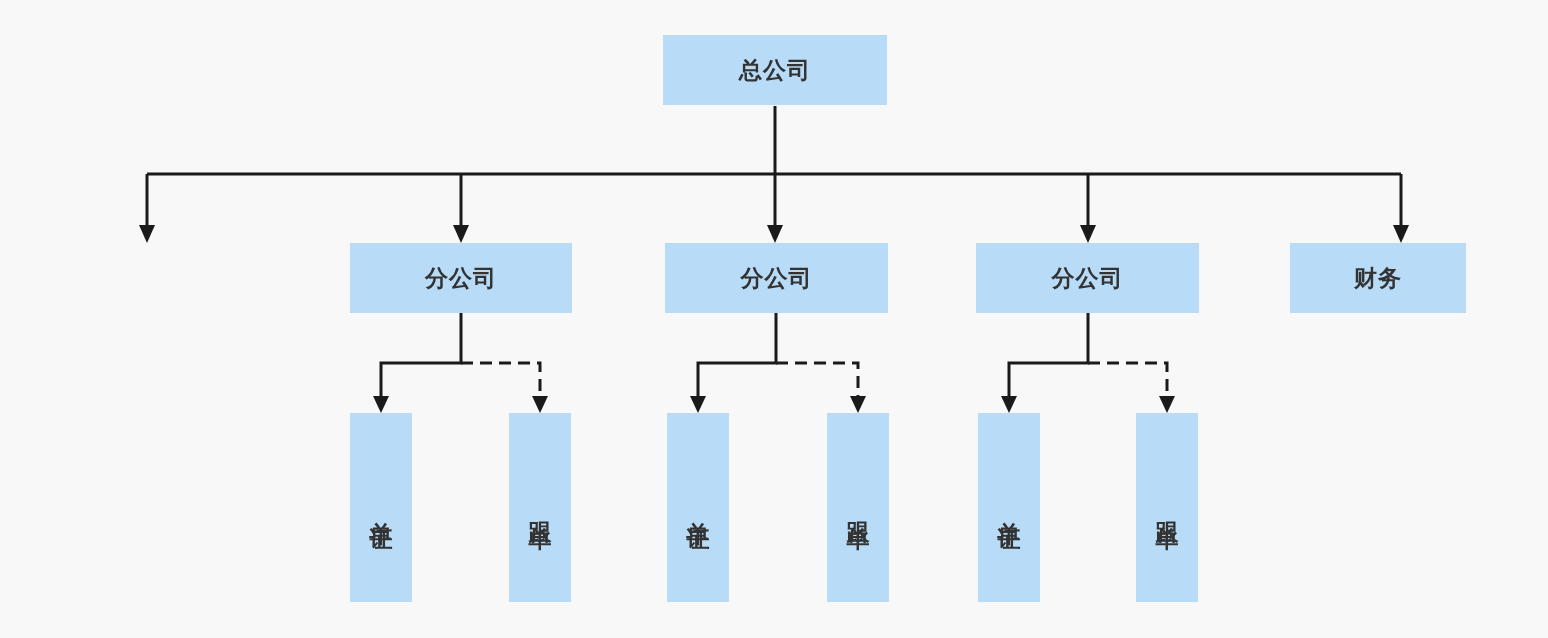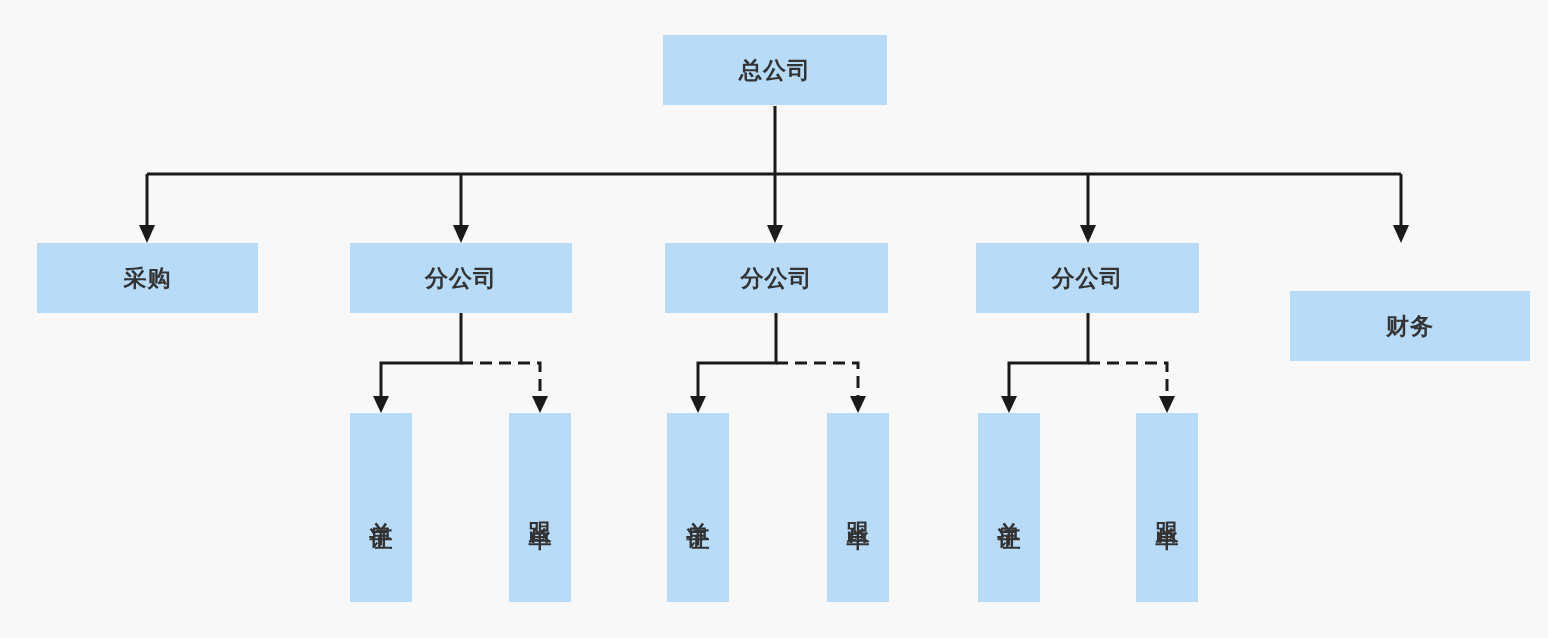--- a/index.html
+++ b/index.html
@@ -44,21 +44,21 @@
     letter-spacing: 5px;
     line-height: 1;
   }
   
   .n-root   { left: 663px;  top: 35px;  width: 224px; height: 71px; }
   
   .n-dept-left  { left: 37px;   top: 243px; width: 221px; }
   .n-branch-1   { left: 350px;  top: 243px; width: 222px; }
   .n-branch-2   { left: 665px;  top: 243px; width: 223px; }
   .n-branch-3   { left: 976px;  top: 243px; width: 223px; }
-  .n-dept-right { left: 1290px; top: 243px; width: 240px; margin-top: 48px; }
+  .n-dept-right { left: 1290px; top: 243px; width: 176px; }
   
   .n-docs-1   { left: 350px; }
   .n-follow-1 { left: 509px; }
   .n-docs-2   { left: 667px; }
   .n-follow-2 { left: 827px; }
   .n-docs-3   { left: 978px; }
   .n-follow-3 { left: 1136px; }
 
   .edge {
     stroke: #1a1a1a;
@@ -102,23 +102,20 @@
     <path class="edge" d="M1088 313 V 363 H 1009 V 398"></path>
     <path class="edge dashed" d="M1088 363 H 1167 V 398"></path>
     <polygon class="arrow" points="1001,396 1017,396 1009,413"></polygon>
     <polygon class="arrow" points="1159,396 1175,396 1167,413"></polygon>
   </svg>
 
   <div class="node h n-root">
     <span>总公司</span>
   </div>
 
-  <div class="node h n-dept-left">
-    <span>采购</span>
-  </div>
   <div class="node h n-branch-1">
     <span>分公司</span>
   </div>
   <div class="node h n-branch-2">
     <span>分公司</span>
   </div>
   <div class="node h n-branch-3">
     <span>分公司</span>
   </div>
   <div class="node h n-dept-right">

